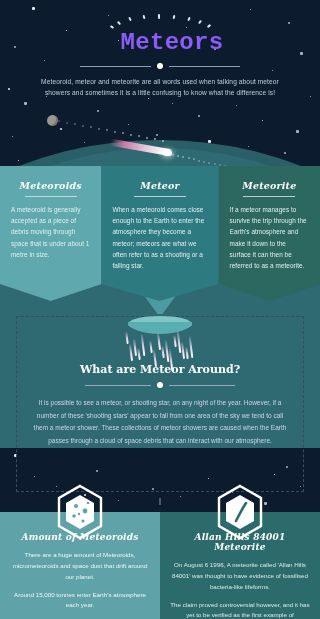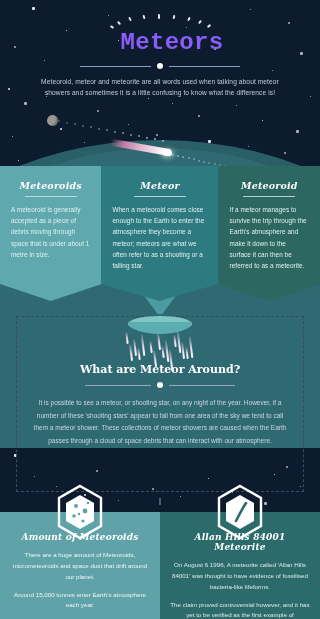--- a/index.html
+++ b/index.html
@@ -294,21 +294,21 @@
       </svg>
       <h3>Meteor</h3>
       <div class="hr"></div>
       <p>When a meteoroid comes close enough to the Earth to enter the atmosphere they become a meteor; meteors are what we often refer to as a shooting or a falling star.</p>
     </div>
 
     <div class="def c3">
       <svg class="shape" viewBox="0 0 108 135" preserveAspectRatio="none">
         <polygon points="0,0 108,0 108,118 54,135 0,118" fill="#2c6760"></polygon>
       </svg>
-      <h3>Meteoroid</h3>
+      <h3>Meteorite</h3>
       <div class="hr"></div>
       <p>If a meteor manages to survive the trip through the Earth's atmosphere and make it down to the surface it can then be referred to as a meteorite.</p>
     </div>
   </div>
 
   <div class="frame"></div>
 
   <div class="shower">
     <div class="funnel"></div>
     <div class="cloud"></div>

